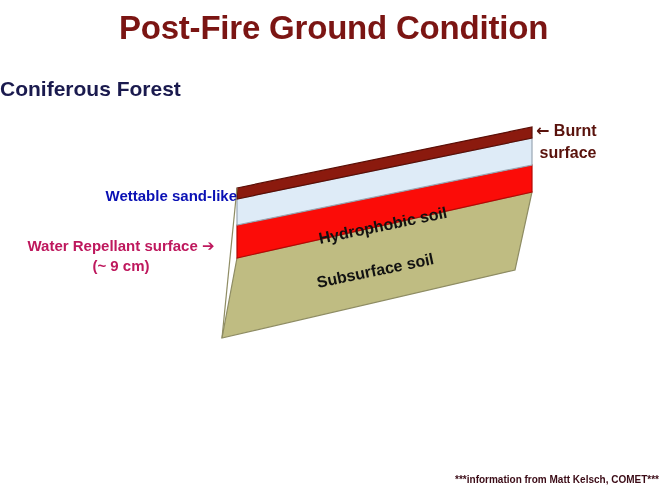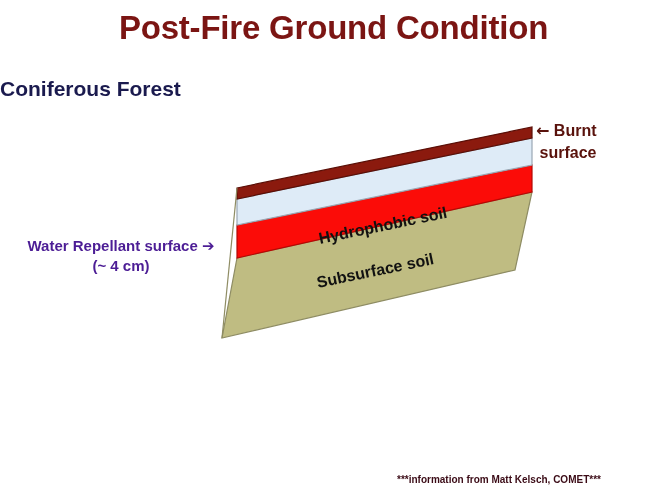--- a/index.html
+++ b/index.html
@@ -73,21 +73,21 @@
     white-space: nowrap;
   }
   .callout-blue {
     color: #0A10B4;
     font-size: 15px;
     text-align: right;
     right: 430px;
     top: 186px;
   }
   .callout-red {
-    color: #4c1d95;
+    color: #be185d;
     font-size: 15px;
     text-align: center;
     left: 8px;
     top: 236px;
     width: 226px;
   }
   .callout-burnt {
     color: #59120C;
     font-size: 16px;
     text-align: right;
@@ -99,21 +99,21 @@
     font-family: "DejaVu Sans", sans-serif;
     font-weight: bold;
   }
 
   
   .footer {
     position: absolute;
     left: 397px;
     top: 474px;
     width: 262px;
-    text-align: left;
+    text-align: right;
     font-size: 10px;
     font-weight: bold;
     color: #3B0B16;
     white-space: nowrap;
   }
 </style>
 </head>
 <body>
 
 <div id="slide">
@@ -133,28 +133,29 @@
     <polygon points="237,188 532,127 532,138 237,199" fill="#8B1A0E" stroke="#5A0F07" stroke-width="1.2"></polygon>
 
     <line x1="237" y1="188" x2="222" y2="338" stroke="#8E8C63" stroke-width="1.2"></line>
 
     <text class="layer-caption" x="320" y="244" font-size="16" transform="rotate(-11.7 320 244)">Hydrophobic soil</text>
 
     <text class="layer-caption" x="318" y="288" font-size="16" transform="rotate(-11.7 318 288)">Subsurface soil</text>
   </svg>
 
   <div class="callout callout-blue">
+    <div>Wettable sand-like</div>
   </div>
 
   <div class="callout callout-red">
     <div>
       <span>Water Repellant surface</span>
       <span class="arrow-glyph">➔</span>
     </div>
-    <div>(~ 4 cm)</div>
+    <div>(~ 9 cm)</div>
   </div>
 
   <div class="callout callout-burnt">
     <div>
       <span class="arrow-glyph">←</span>
       <span>Burnt</span>
     </div>
     <div>surface</div>
   </div>
 

